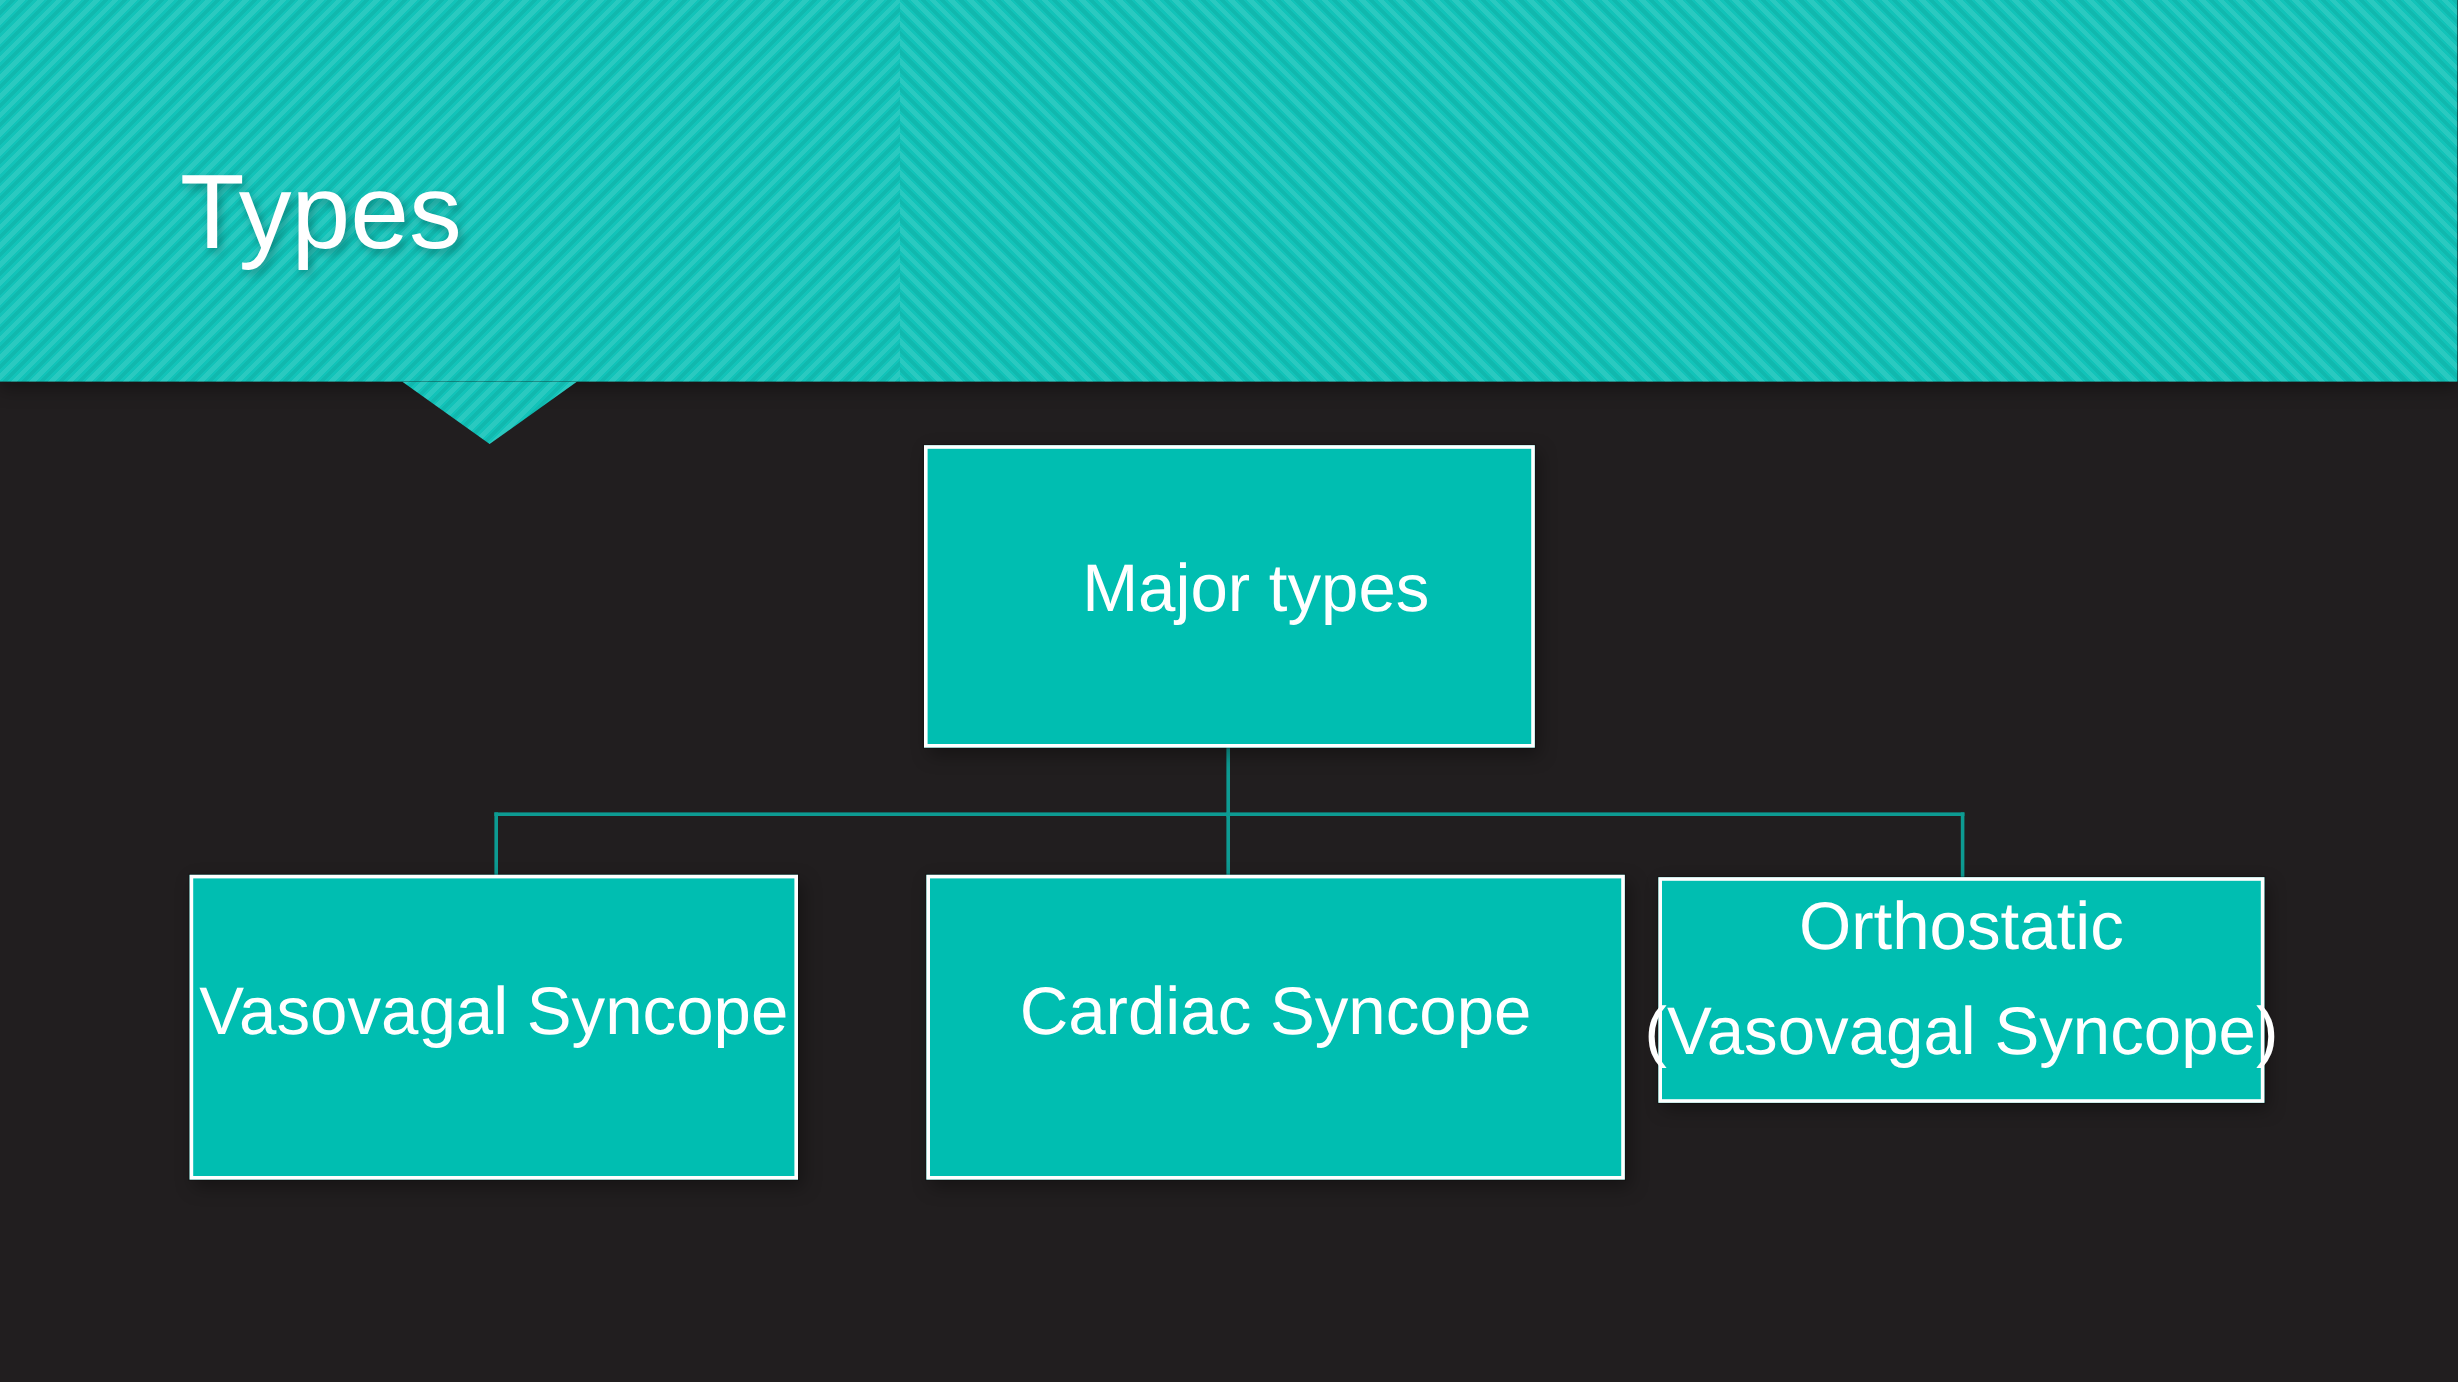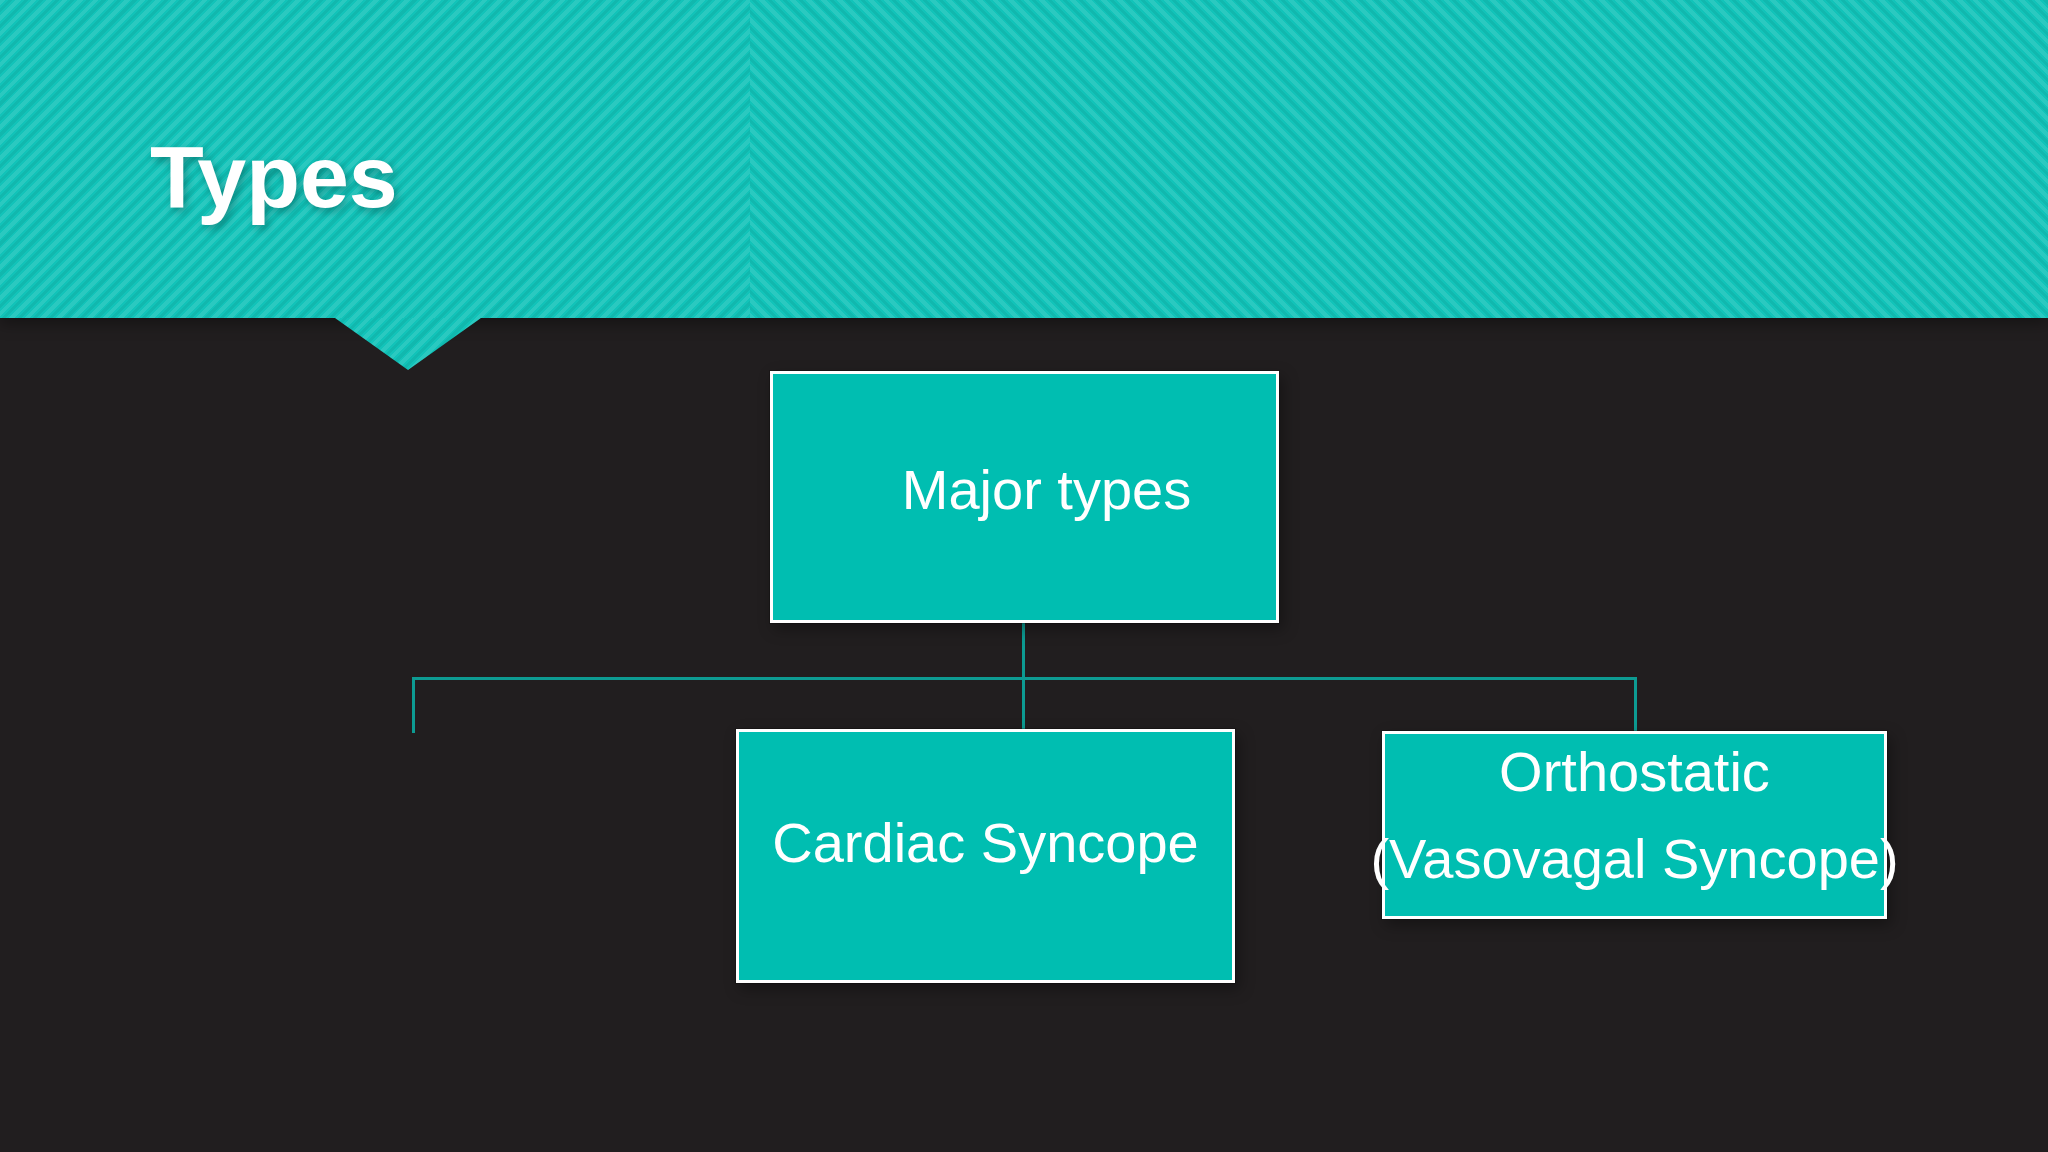--- a/index.html
+++ b/index.html
@@ -49,21 +49,21 @@
     background-image:repeating-linear-gradient(135deg,
       rgba(255,255,255,0.10) 0px, rgba(255,255,255,0.10) 4px,
       rgba(255,255,255,0)   4px, rgba(255,255,255,0)   6px,
       rgba(0,0,0,0.06)      6px, rgba(0,0,0,0.06)      9px,
       rgba(255,255,255,0)   9px, rgba(255,255,255,0)  11px);
     clip-path:polygon(0 0,100% 0,50% 100%);
     z-index:3;
   }
   .slide-title{
     position:absolute;left:150px;top:133px;
-    font-size:88px;font-weight:700;line-height:1;
+    font-size:88px;font-weight:400;line-height:1;
     color:var(--text-white);
     letter-spacing:0px;
     text-shadow:3px 4px 8px rgba(0,0,0,0.28);
     z-index:4;
   }
 
   
   .diagram{position:absolute;inset:0;z-index:1;}
   .connector{position:absolute;background:var(--connector-teal);}
   .conn-root-drop {left:1022px;top:621px;width:3px;height:60px;}
@@ -77,21 +77,21 @@
     background:var(--box-teal);
     border:3px solid #ffffff;
     box-shadow:0 0 0 1px rgba(0,0,0,0.22), 4px 6px 14px rgba(0,0,0,0.35);
     display:flex;align-items:center;justify-content:center;
     text-align:center;
     color:var(--text-white);
     font-size:56px;font-weight:300;line-height:1.55;
   }
   .node-major     {left:770px; top:371px;width:509px;height:252px;padding-bottom:14px;padding-left:44px;}
   .node-vasovagal {left:158px; top:729px;width:507px;height:254px;padding-bottom:26px;}
-  .node-cardiac   {left:736px; top:729px;width:499px;height:254px;padding-bottom:26px;}
+  .node-cardiac   {left:772px; top:729px;width:582px;height:254px;padding-bottom:26px;}
   .node-orthostatic{left:1382px;top:731px;width:505px;height:188px;padding-bottom:18px;}
   .node-label{display:block;white-space:nowrap;}
 </style>
 </head>
 <body>
 
 <header class="banner">
   <div class="stripes-left"></div>
   <div class="stripes-right"></div>
 </header>
@@ -103,20 +103,23 @@
   <div class="connector conn-root-drop"></div>
   <div class="connector conn-horizontal"></div>
   <div class="connector conn-drop-left"></div>
   <div class="connector conn-drop-mid"></div>
   <div class="connector conn-drop-right"></div>
 
   <div class="node node-major">
     <span class="node-label">Major types</span>
   </div>
 
+  <div class="node node-vasovagal">
+    <span class="node-label">Vasovagal Syncope</span>
+  </div>
 
   <div class="node node-cardiac">
     <span class="node-label">Cardiac Syncope</span>
   </div>
 
   <div class="node node-orthostatic">
     <span>
       <span class="node-label">Orthostatic</span>
       <span class="node-label">(Vasovagal Syncope)</span>
     </span>

